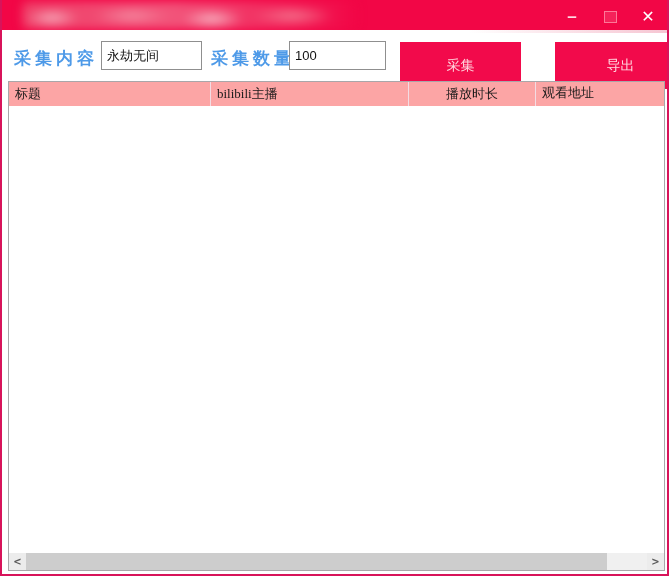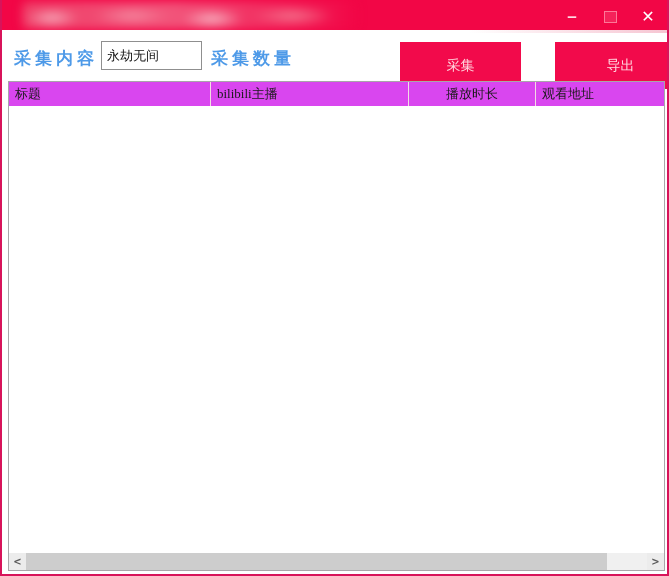--- a/index.html
+++ b/index.html
@@ -35,27 +35,27 @@
   .tbox-content{left:99px;width:101px;}
   .tbox-count{left:287px;width:97px;}
   .btn{position:absolute;top:42px;height:47px;background:#F20A4B;border:none;color:#ffd6de;
     font-size:14px;cursor:pointer;font-family:"Liberation Sans","DejaVu Sans",sans-serif;}
   .btn-collect{left:398px;width:121px;}
   .btn-export{left:553px;width:131px;}
 
   
   .list{position:absolute;left:6px;top:81px;width:657px;height:490px;box-sizing:border-box;
     border:1px solid #A9A6A9;background:#fff;}
-  .hdr{display:flex;height:24px;border-bottom:1px solid #EEC3CF;background:#d946ef;}
+  .hdr{display:flex;height:24px;border-bottom:1px solid #EEC3CF;background:#fca5a5;}
   .hcell{box-sizing:border-box;padding:0 0 0 6px;line-height:23px;font-size:13px;color:#1a1a1a;
     border-right:1px solid #F3DCE3;white-space:nowrap;overflow:hidden;}
   .hc1{width:202px;}
   .hc2{width:198px;font-family:Liberation Serif, serif;}
   .hc3{width:96px;margin-left:31px;}
-  .hc4{flex:1;border-right:none;}
+  .hc4{flex:1;border-right:none;font-family:Liberation Mono, monospace;}
   .lbody{position:absolute;left:0;right:0;top:24px;bottom:17px;background:#fff;}
 
   
   .hscroll{position:absolute;left:0;right:0;bottom:0;height:17px;background:#F0F0F0;display:flex;}
   .sbtn{width:17px;height:17px;background:#ECECEC;color:#5a5a5a;font-size:10px;font-weight:bold;
     display:flex;align-items:center;justify-content:center;font-family:"DejaVu Sans",sans-serif;}
   .sthumb{width:581px;height:17px;background:#CDCDCD;}
   .strack{flex:1;}
 </style>
 </head>
@@ -75,20 +75,21 @@
       <div class="ctl ctl-close">
         <span>✕</span>
       </div>
     </div>
     <div class="tb-fade"></div>
   </div>
 
   <span class="lbl lbl-content">采集内容</span>
   <input class="tbox tbox-content" type="text" value="永劫无间" style="">
   <span class="lbl lbl-count">采集数量</span>
+  <input class="tbox tbox-count" type="text" value="100" style="">
   <button class="btn btn-collect">采集</button>
   <button class="btn btn-export">导出</button>
 
   <div class="list">
     <div class="hdr">
       <div class="hcell hc1">标题</div>
       <div class="hcell hc2">bilibili主播</div>
       <div class="hcell hc3">播放时长</div>
       <div class="hcell hc4">观看地址</div>
     </div>

